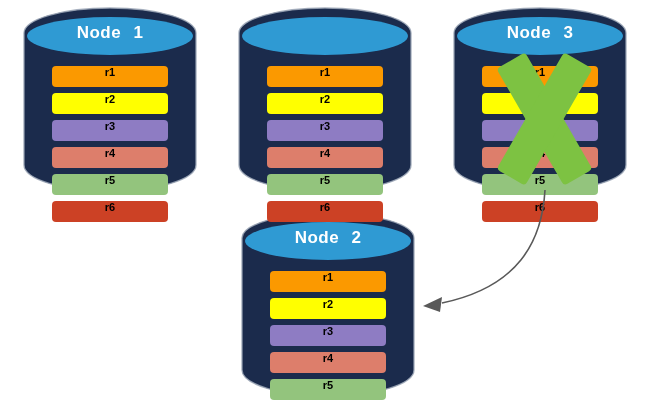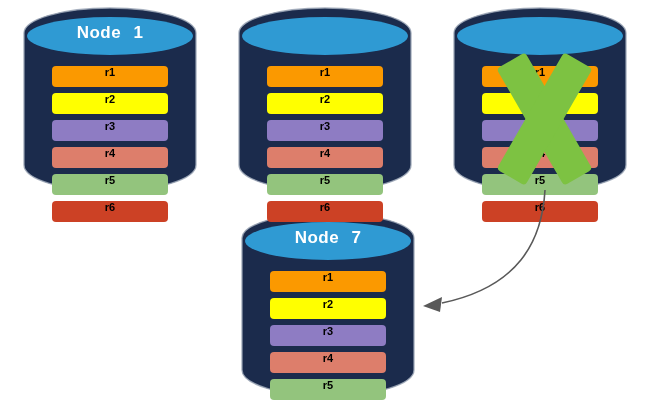--- a/index.html
+++ b/index.html
@@ -113,20 +113,21 @@
       <div class="replica-row" style="background: rgb(147, 196, 125);">r5</div>
       <div class="replica-row" style="background: rgb(204, 65, 37);">r6</div>
     </div>
   </div>
 
   <div class="node" style="left:452px; top:7px;">
     <svg class="cyl-svg" viewBox="0 0 176 184">
       <path class="cyl-sil" d="M2,26 V158 A86,26 0 0 0 174,158 V26 A86,25 0 0 0 2,26 Z" fill="#1B2B4C"></path>
       <ellipse cx="88" cy="29" rx="83" ry="19" fill="#2F9AD3"></ellipse>
     </svg>
+    <div class="node-title">Node 3</div>
     <div class="replica-stack">
       <div class="replica-row" style="background: rgb(251, 153, 0);">r1</div>
       <div class="replica-row" style="background: rgb(255, 255, 0);">r2</div>
       <div class="replica-row" style="background: rgb(142, 124, 195);">r3</div>
       <div class="replica-row" style="background: rgb(221, 126, 107);">r4</div>
       <div class="replica-row" style="background: rgb(147, 196, 125);">r5</div>
       <div class="replica-row" style="background: rgb(204, 65, 37);">r6</div>
     </div>
     <svg class="x-svg" viewBox="0 0 176 184">
       <g transform="rotate(60 92.5 112)">
@@ -136,21 +137,21 @@
         <rect x="25" y="95.5" width="135" height="33" rx="4" fill="#7DC242"></rect>
       </g>
     </svg>
   </div>
 
   <div class="node" style="left:240px; top:212px;">
     <svg class="cyl-svg" viewBox="0 0 176 184">
       <path class="cyl-sil" d="M2,26 V158 A86,26 0 0 0 174,158 V26 A86,25 0 0 0 2,26 Z" fill="#1B2B4C"></path>
       <ellipse cx="88" cy="29" rx="83" ry="19" fill="#2F9AD3"></ellipse>
     </svg>
-    <div class="node-title">Node 7</div>
+    <div class="node-title">Node 2</div>
     <div class="replica-stack">
       <div class="replica-row" style="background: rgb(251, 153, 0);">r1</div>
       <div class="replica-row" style="background: rgb(255, 255, 0);">r2</div>
       <div class="replica-row" style="background: rgb(142, 124, 195);">r3</div>
       <div class="replica-row" style="background: rgb(221, 126, 107);">r4</div>
       <div class="replica-row" style="background: rgb(147, 196, 125);">r5</div>
       <div class="replica-row" style="background: rgb(204, 65, 37);">r6</div>
     </div>
   </div>
 

